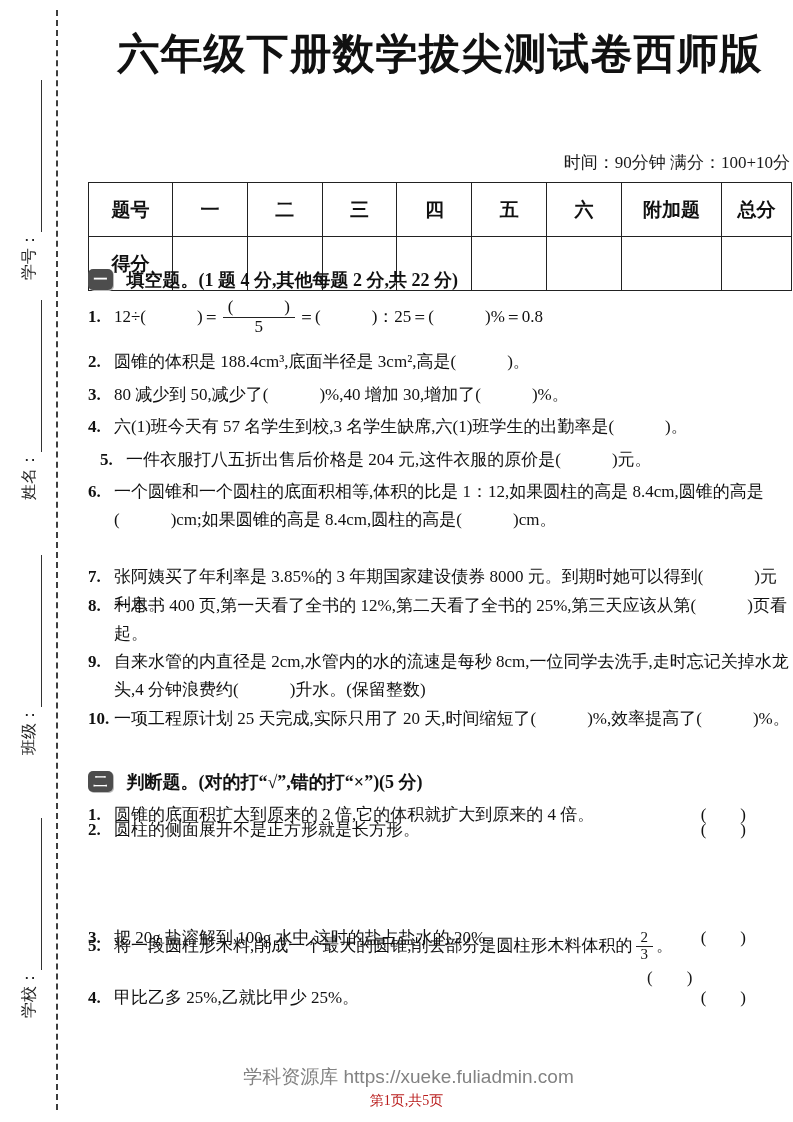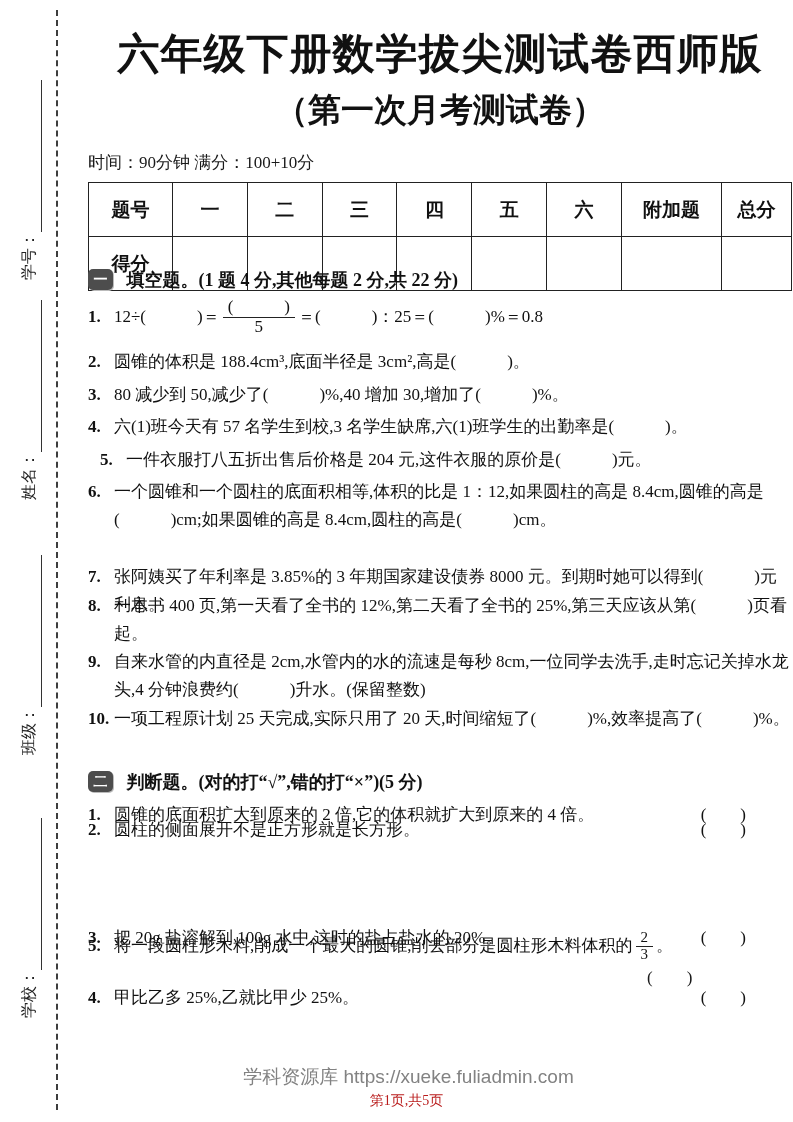--- a/index.html
+++ b/index.html
@@ -27,21 +27,21 @@
   
   .content { position:absolute; left:88px; top:0; width:704px; height:1122px; }
   .abs { position:absolute; left:0; width:100%; }
   .page-title {
     top:26px; text-align:center; font-size:42px; font-weight:bold;
     letter-spacing:1px; color:#111;
   }
   .page-subtitle {
     top:88px; text-align:center; font-size:33px; font-weight:bold; color:#111;
   }
-  .exam-meta { top:151px; text-align:left; font-size:17px; padding-right:2px; }
+  .exam-meta { top:151px; text-align:right; font-size:17px; padding-right:2px; }
   
   .score-table { top:182px; }
   .score-table table { border-collapse:collapse; width:100%; table-layout:fixed; }
   .score-table td {
     border:1.6px solid #222; height:54px; text-align:center;
     font-size:19px; font-weight:bold; color:#111;
   }
   .score-table col.c-first { width:84px; }
   .score-table col.c-extra { width:100px; }
   .score-table col.c-total { width:70px; }
@@ -102,21 +102,20 @@
   <span class="vline"></span>
 </div>
 <div class="vfield" style="top:904px;">
   <span class="vlabel">学校：</span>
   <span class="vline"></span>
 </div>
 
 <div class="content">
 
   <div class="abs page-title">六年级下册数学拔尖测试卷西师版</div>
-  <div class="abs page-subtitle">（第一次月考测试卷）</div>
   <div class="abs exam-meta">时间：90分钟  满分：100+10分</div>
 
   <div class="abs score-table">
     <table>
       <colgroup>
         <col class="c-first">
           <col>
           <col>
           <col>
           <col>

